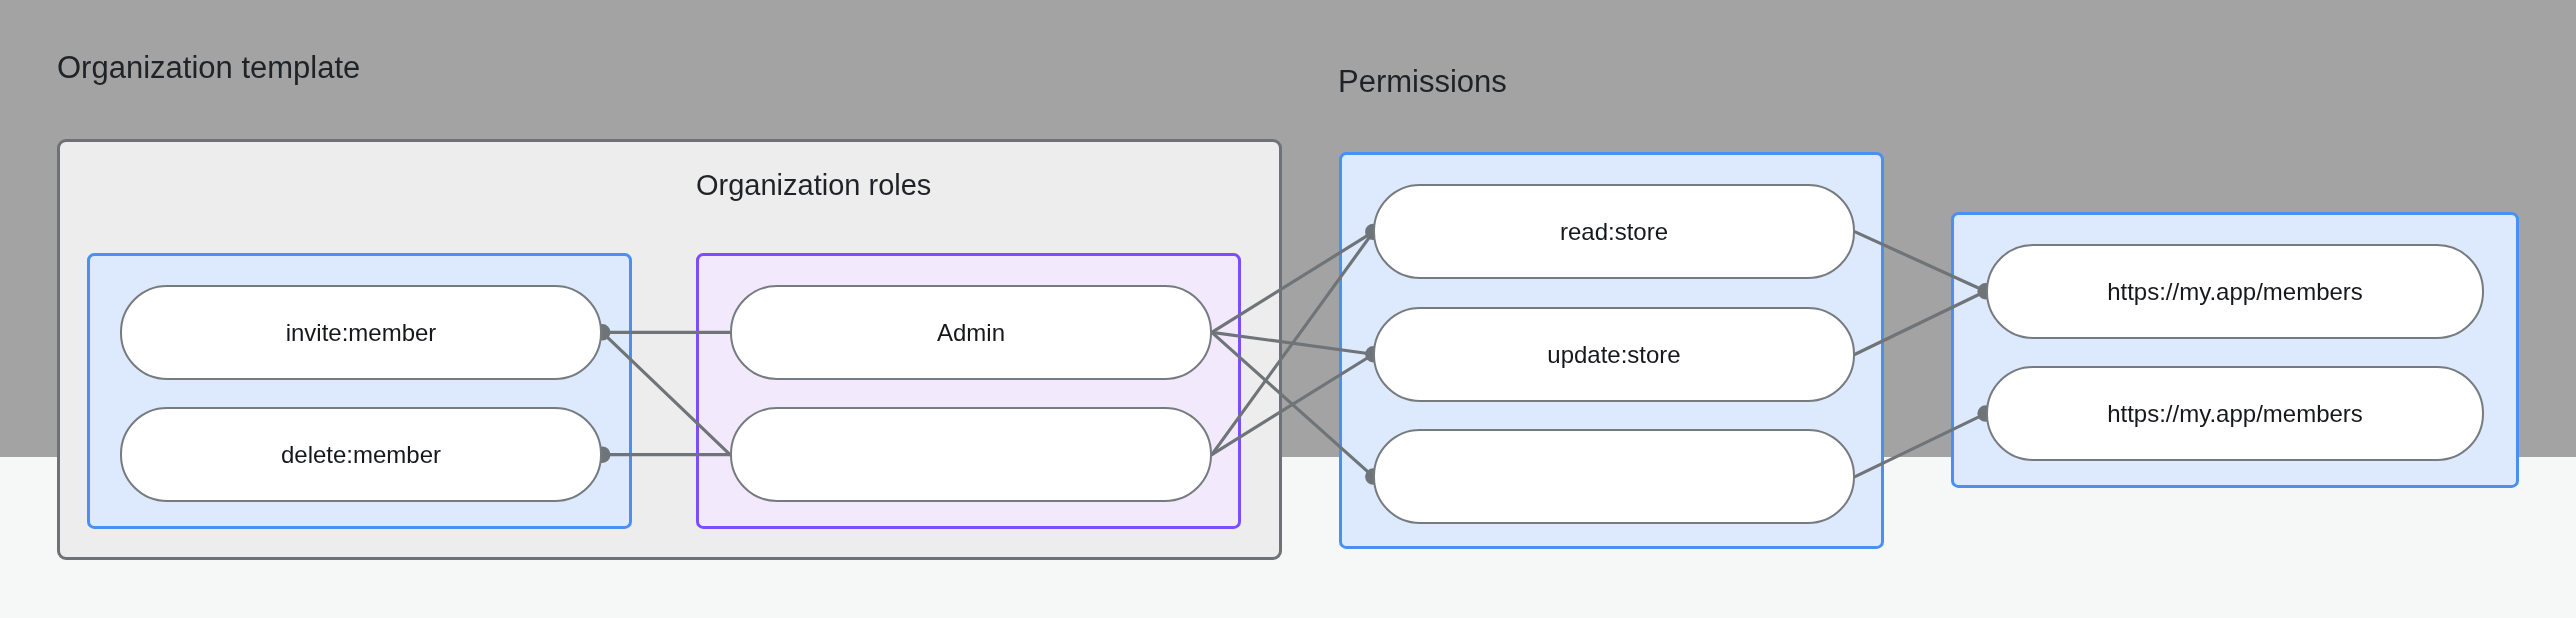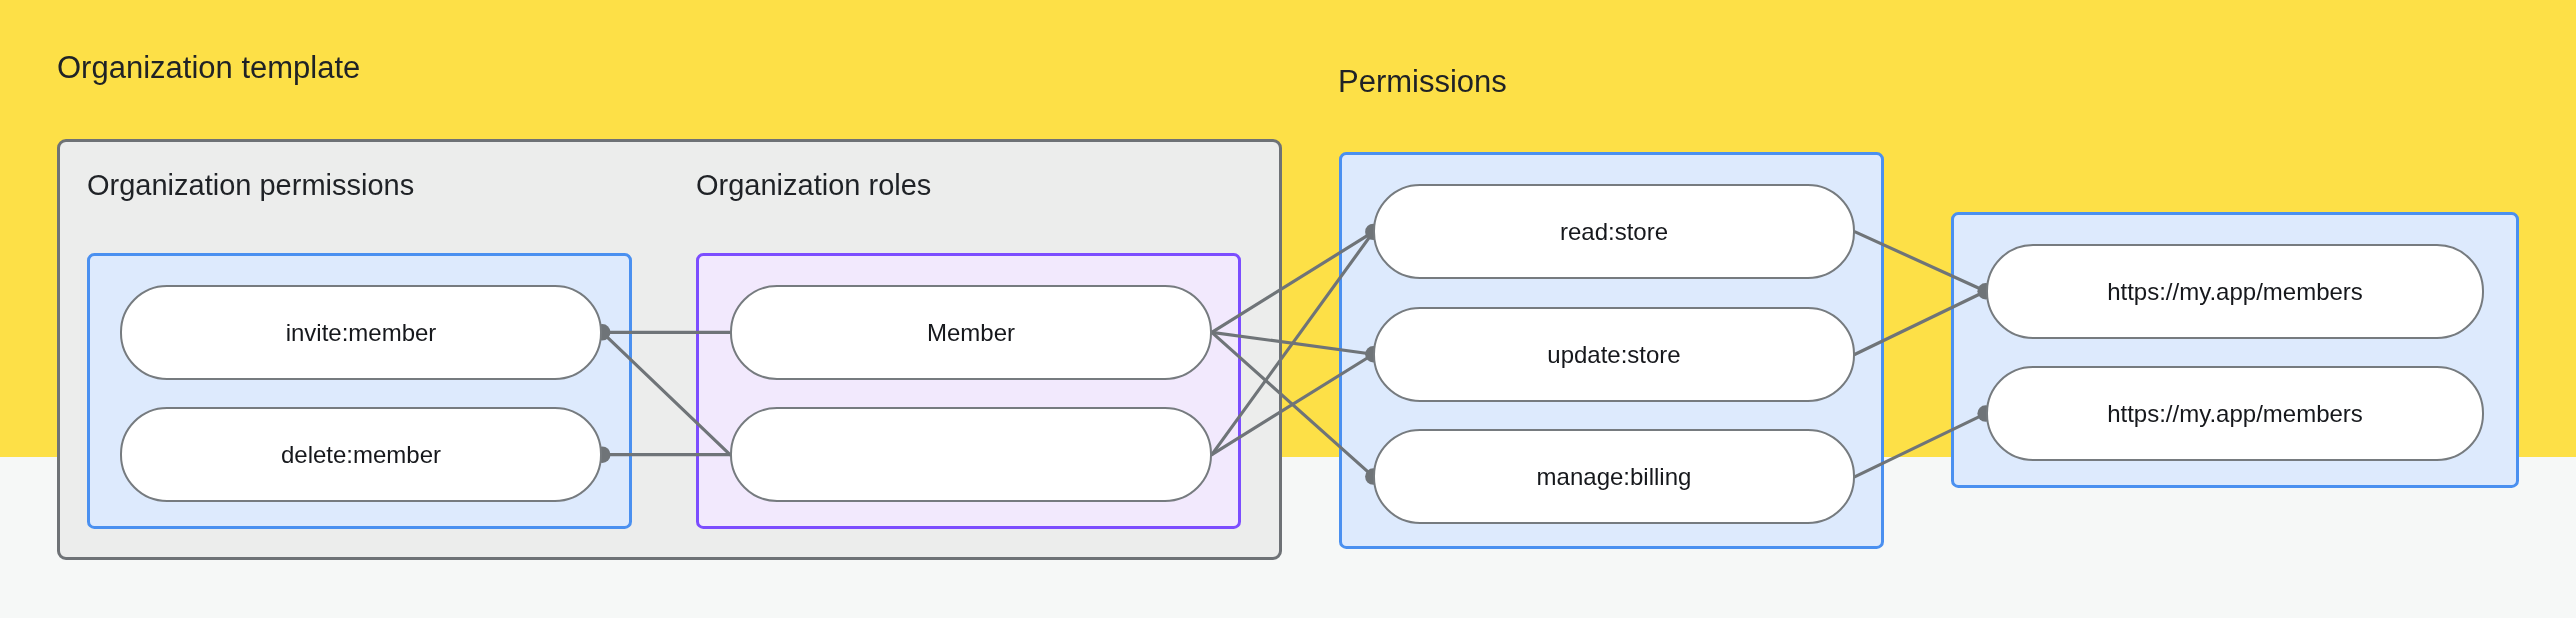--- a/index.html
+++ b/index.html
@@ -10,21 +10,21 @@
   body {
     width: 2576px;
     height: 619px;
     font-family: "Liberation Sans", sans-serif;
     overflow: hidden;
   }
   #diagram-root {
     position: relative;
     width: 2576px;
     height: 457px;
-    background: #fde047;
+    background: #a3a3a3;
   }
   svg.layer {
     position: absolute;
     top: 0;
     left: 0;
     width: 2576px;
     height: 619px;
   }
   .group-title {
     position: absolute;
@@ -66,47 +66,45 @@
 </style>
 </head>
 <body>
 
 <div id="diagram-root">
 
   <div class="box" id="org-template-box" style="left: 57px; top: 139px; width: 1225px; height: 421px; background: rgb(236, 237, 236); border: 3.7px solid rgb(110, 114, 118); border-radius: 9px; z-index: 1;"></div>
   <div class="group-title" id="org-template-title" style="left: 57px; top: 50px; z-index: 6;">Organization template</div>
 
   <div class="box" id="org-perms-box" style="left: 87px; top: 253px; width: 545px; height: 276px; background: rgb(221, 234, 253); border: 3.7px solid rgb(74, 144, 240); border-radius: 7.3px; z-index: 2;"></div>
-  <div class="sub-title" id="org-perms-title" style="left: 87px; top: 169px; z-index: 6;">Organization permissions</div>
 
   <div class="pill" id="pill-invite-member" style="left: 120px; top: 285px; width: 482px; height: 95px; border-radius: 47px; background: rgb(255, 255, 255); border-color: rgb(118, 123, 127); z-index: 4;"></div>
   <div class="node-label" id="label-invite-member" style="left: 120px; top: 285px; width: 482px; height: 95px; z-index: 5; text-align: right;">invite:member</div>
 
   <div class="pill" id="pill-delete-member" style="left: 120px; top: 407px; width: 482px; height: 95px; border-radius: 47px; background: rgb(255, 255, 255); border-color: rgb(118, 123, 127); z-index: 4;"></div>
   <div class="node-label" id="label-delete-member" style="left: 120px; top: 407px; width: 482px; height: 95px; z-index: 5;">delete:member</div>
 
   <div class="box" id="org-roles-box" style="left: 696px; top: 253px; width: 545px; height: 276px; background: rgb(242, 233, 253); border: 3.7px solid rgb(124, 77, 255); border-radius: 7.3px; z-index: 2;"></div>
   <div class="sub-title" id="org-roles-title" style="left: 696px; top: 169px; z-index: 6;">Organization roles</div>
 
   <div class="pill" id="pill-role-admin" style="left: 730px; top: 285px; width: 482px; height: 95px; border-radius: 47px; background: rgb(255, 255, 255); border-color: rgb(118, 123, 127); z-index: 4;"></div>
-  <div class="node-label" id="label-role-admin" style="left: 730px; top: 285px; width: 482px; height: 95px; z-index: 5;">Member</div>
+  <div class="node-label" id="label-role-admin" style="left: 730px; top: 285px; width: 482px; height: 95px; z-index: 5;">Admin</div>
 
   <div class="pill" id="pill-role-member" style="left: 730px; top: 407px; width: 482px; height: 95px; border-radius: 47px; background: rgb(255, 255, 255); border-color: rgb(118, 123, 127); z-index: 4;"></div>
 
   <div class="box" id="permissions-box" style="left: 1339px; top: 152px; width: 545px; height: 397px; background: rgb(221, 234, 253); border: 3.7px solid rgb(74, 144, 240); border-radius: 7.3px; z-index: 2;"></div>
   <div class="group-title" id="permissions-title" style="left: 1338px; top: 64px; z-index: 6;">Permissions</div>
 
   <div class="pill" id="pill-read-store" style="left: 1373px; top: 184px; width: 482px; height: 95px; border-radius: 47px; background: rgb(255, 255, 255); border-color: rgb(118, 123, 127); z-index: 4;"></div>
   <div class="node-label" id="label-read-store" style="left: 1373px; top: 184px; width: 482px; height: 95px; z-index: 5;">read:store</div>
 
   <div class="pill" id="pill-update-store" style="left: 1373px; top: 307px; width: 482px; height: 95px; border-radius: 47px; background: rgb(255, 255, 255); border-color: rgb(118, 123, 127); z-index: 4;"></div>
   <div class="node-label" id="label-update-store" style="left: 1373px; top: 307px; width: 482px; height: 95px; z-index: 5; text-align: center;">update:store</div>
 
   <div class="pill" id="pill-manage-billing" style="left: 1373px; top: 429px; width: 482px; height: 95px; border-radius: 47px; background: rgb(255, 255, 255); border-color: rgb(118, 123, 127); z-index: 4;"></div>
-  <div class="node-label" id="label-manage-billing" style="left: 1373px; top: 429px; width: 482px; height: 95px; z-index: 5;">manage:billing</div>
 
   <div class="box" id="api-resources-box" style="left: 1951px; top: 212px; width: 568px; height: 276px; background: rgb(221, 234, 253); border: 3.7px solid rgb(74, 144, 240); border-radius: 7.3px; z-index: 2;"></div>
 
   <div class="pill" id="pill-res-members" style="left: 1986px; top: 244px; width: 498px; height: 95px; border-radius: 47px; background: rgb(255, 255, 255); border-color: rgb(118, 123, 127); z-index: 4;"></div>
   <div class="node-label" id="label-res-members" style="left: 1986px; top: 244px; width: 498px; height: 95px; z-index: 5;">https://my.app/members</div>
 
   <div class="pill" id="pill-res-billing" style="left: 1986px; top: 366px; width: 498px; height: 95px; border-radius: 47px; background: rgb(255, 255, 255); border-color: rgb(118, 123, 127); z-index: 4;"></div>
   <div class="node-label" id="label-res-billing" style="left: 1986px; top: 366px; width: 498px; height: 95px; z-index: 5;">https://my.app/members</div>
 
   <svg class="layer" id="edge-layer" viewBox="0 0 2823 678" preserveAspectRatio="none" aria-hidden="true" style="z-index: 3;">

